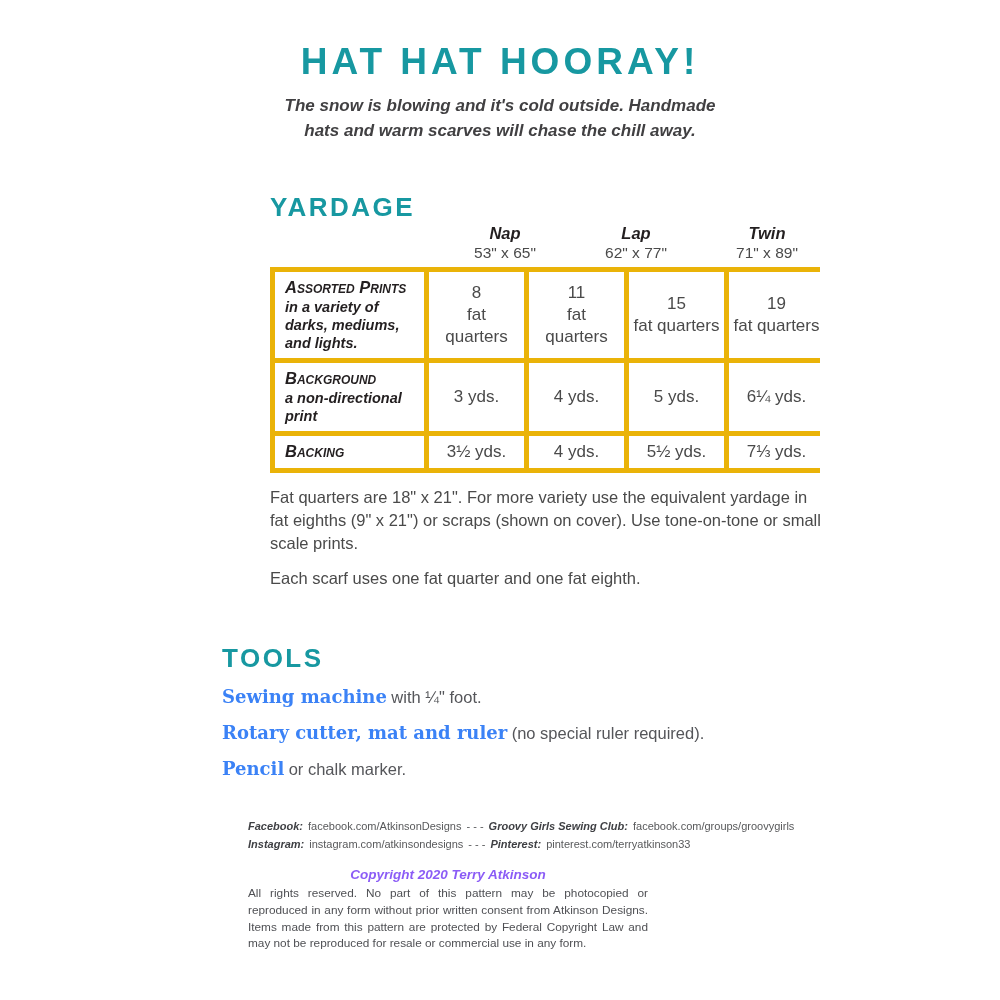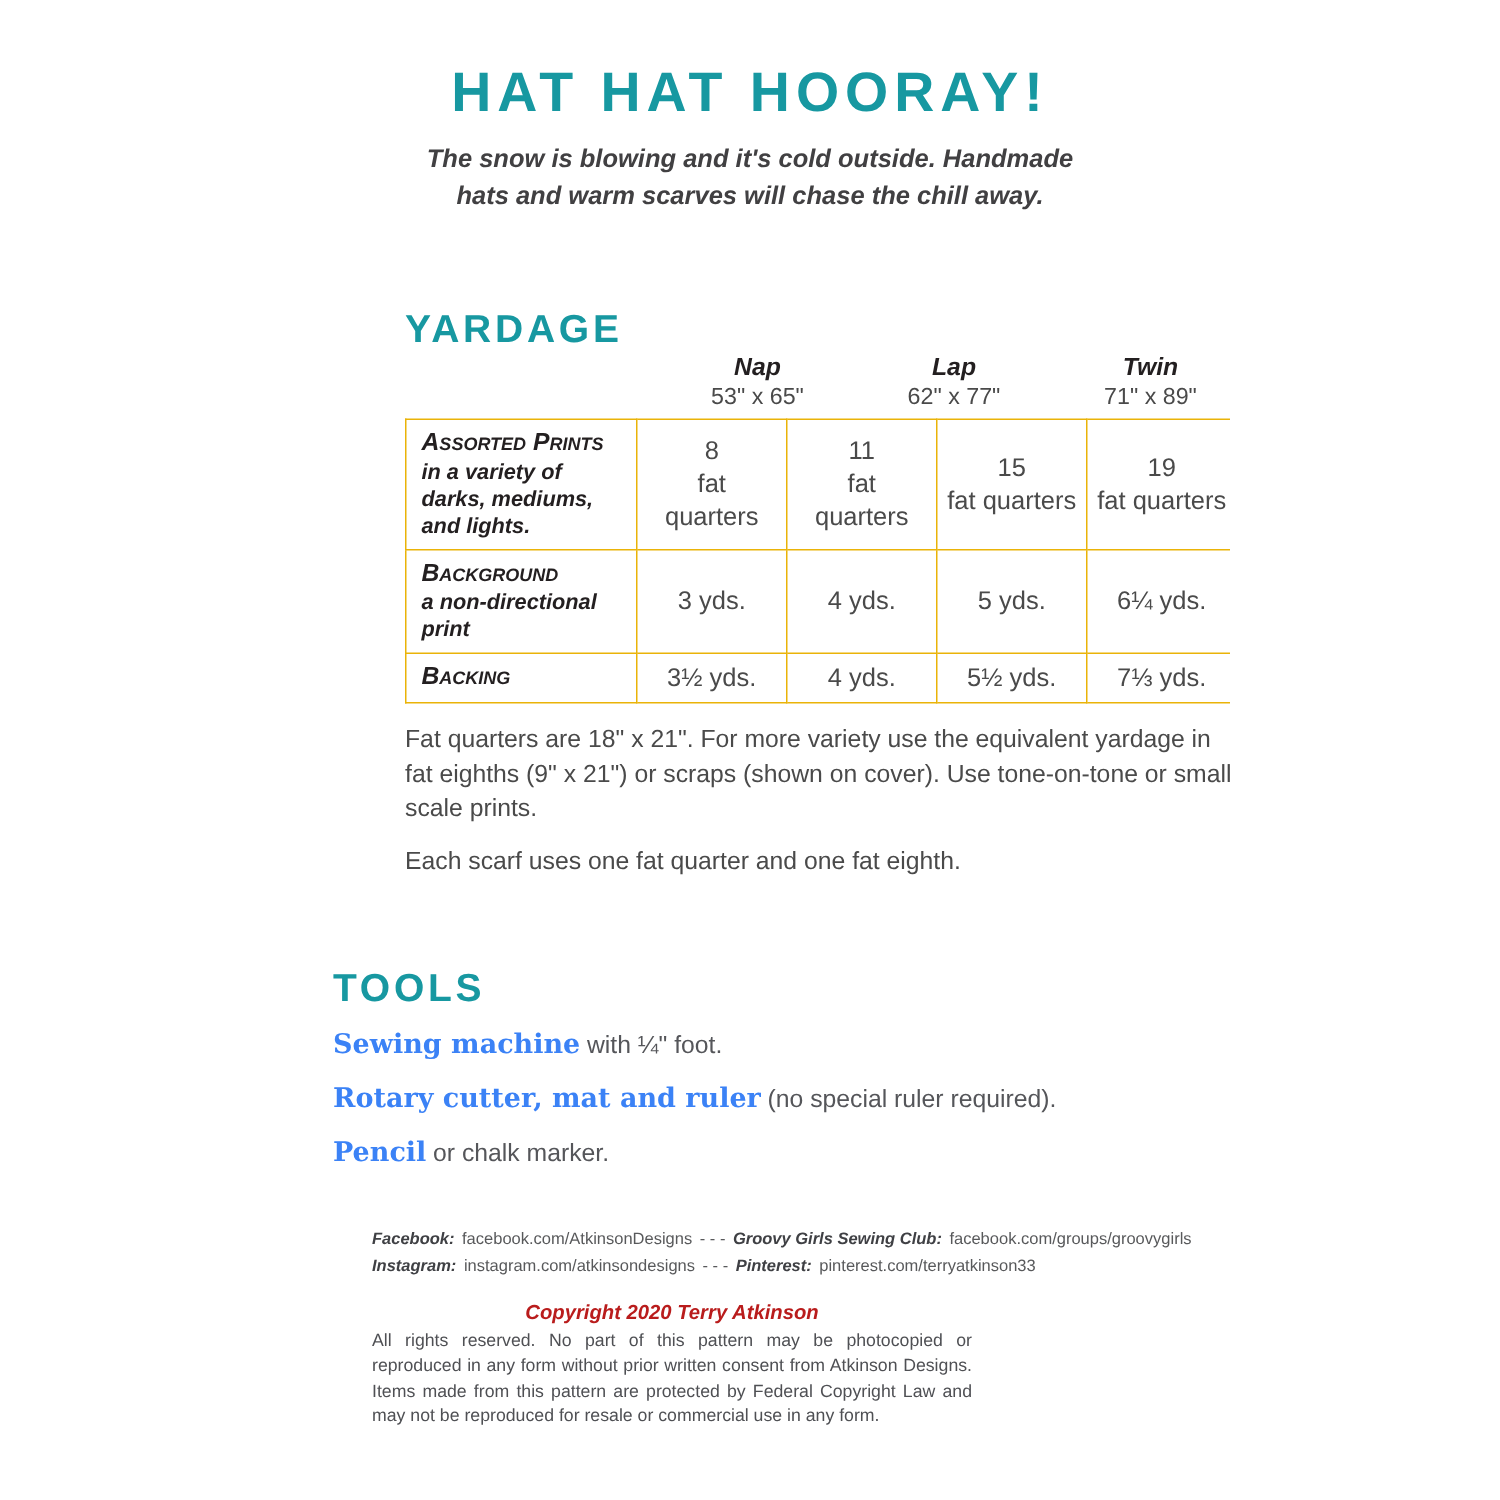--- a/index.html
+++ b/index.html
@@ -16,35 +16,35 @@
   }
   .subtitle {
     margin-top:10px; font-size:17px; font-weight:700; font-style:italic;
     color:#414042; line-height:1.5;
   }
 
   
   .section-heading {
     font-size:26px; font-weight:800; letter-spacing:2.5px; color:#1798A1;
   }
-  .yardage { position:absolute; top:204px; left:222px; width:558px;padding-left:48px; }
+  .yardage { position:absolute; top:192px; left:222px; width:558px;padding-left:48px; }
 
   .col-header-grid {
     display:grid; grid-template-columns:154px 100px 100px 100px 100px;
     margin-top:1px;
     gap:31px;
   }
   .col-header { text-align:center; }
   .col-name { font-size:16.5px; font-weight:700; font-style:italic; color:#231F20; }
   .col-size { font-size:15.5px; color:#4a4a4a; margin-top:1px; }
 
   table.yardage-table {
     border-collapse:collapse; table-layout:fixed; width:554px; margin-top:5px;
   }
-  .yardage-table td { border:1px solid #eab308; }
+  .yardage-table td { border:5px solid #eab308; }
   .label-cell { padding:6px 10px; vertical-align:middle; }
   .label-title {
     font-variant:small-caps; font-weight:700; font-style:italic;
     font-size:16.5px; color:#231F20; line-height:1.2;
   }
   .label-desc {
     font-weight:700; font-style:italic; font-size:14.5px; color:#231F20;
     line-height:1.25;
   }
   .value-cell {
@@ -69,21 +69,21 @@
   .tool-detail { font-size:16.5px; color:#55565a; }
 
   
   .footer { position:absolute; top:818px; left:248px; width:532px; }
   .social-line { display:flex; gap:5px; font-size:11px; color:#58595b; line-height:1.6; white-space:nowrap; }
   .social-label { font-weight:700; font-style:italic; color:#3f4044; }
 
   .copyright-block { width:400px; margin-top:14px; }
   .copyright-title {
     text-align:center; font-size:13.5px; font-weight:700; font-style:italic;
-    color:#b91c1c;
+    color:#8b5cf6;
   }
   .copyright-text {
     margin-top:3px; font-size:11.8px; color:#4f5054; line-height:1.42;
     text-align:justify;
   }
 </style>
 </head>
 <body>
 
 <div class="page">

